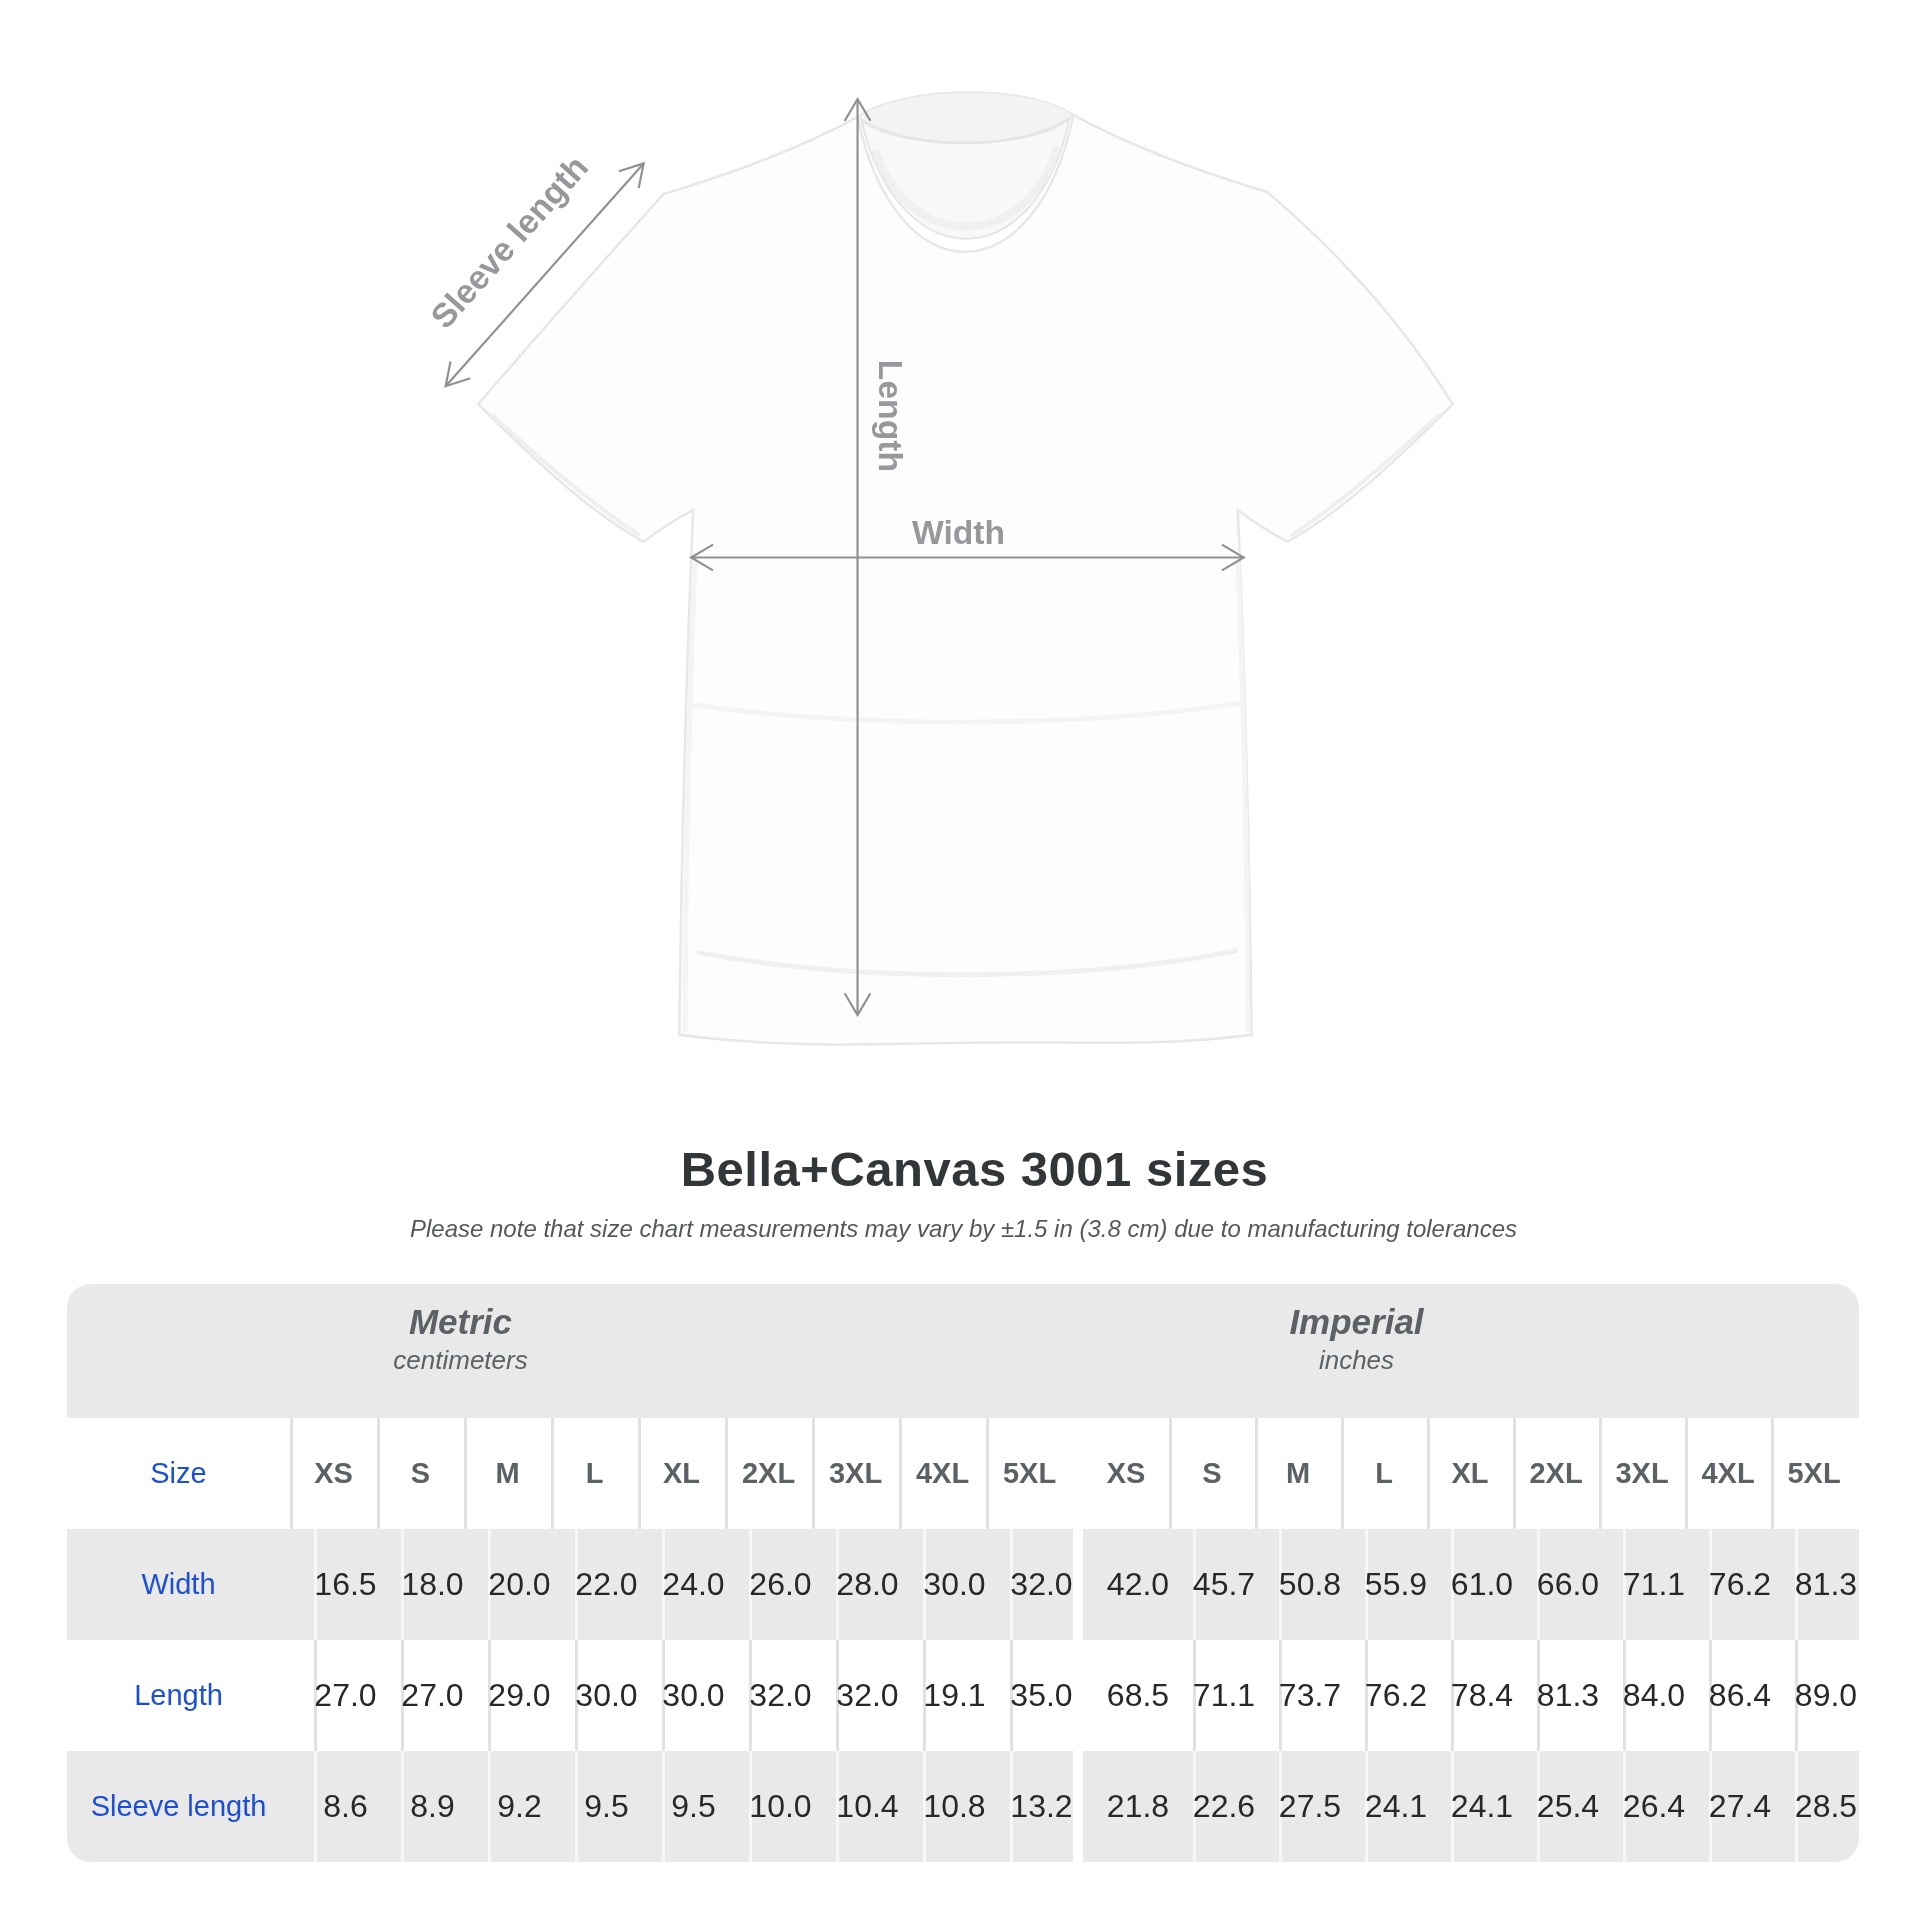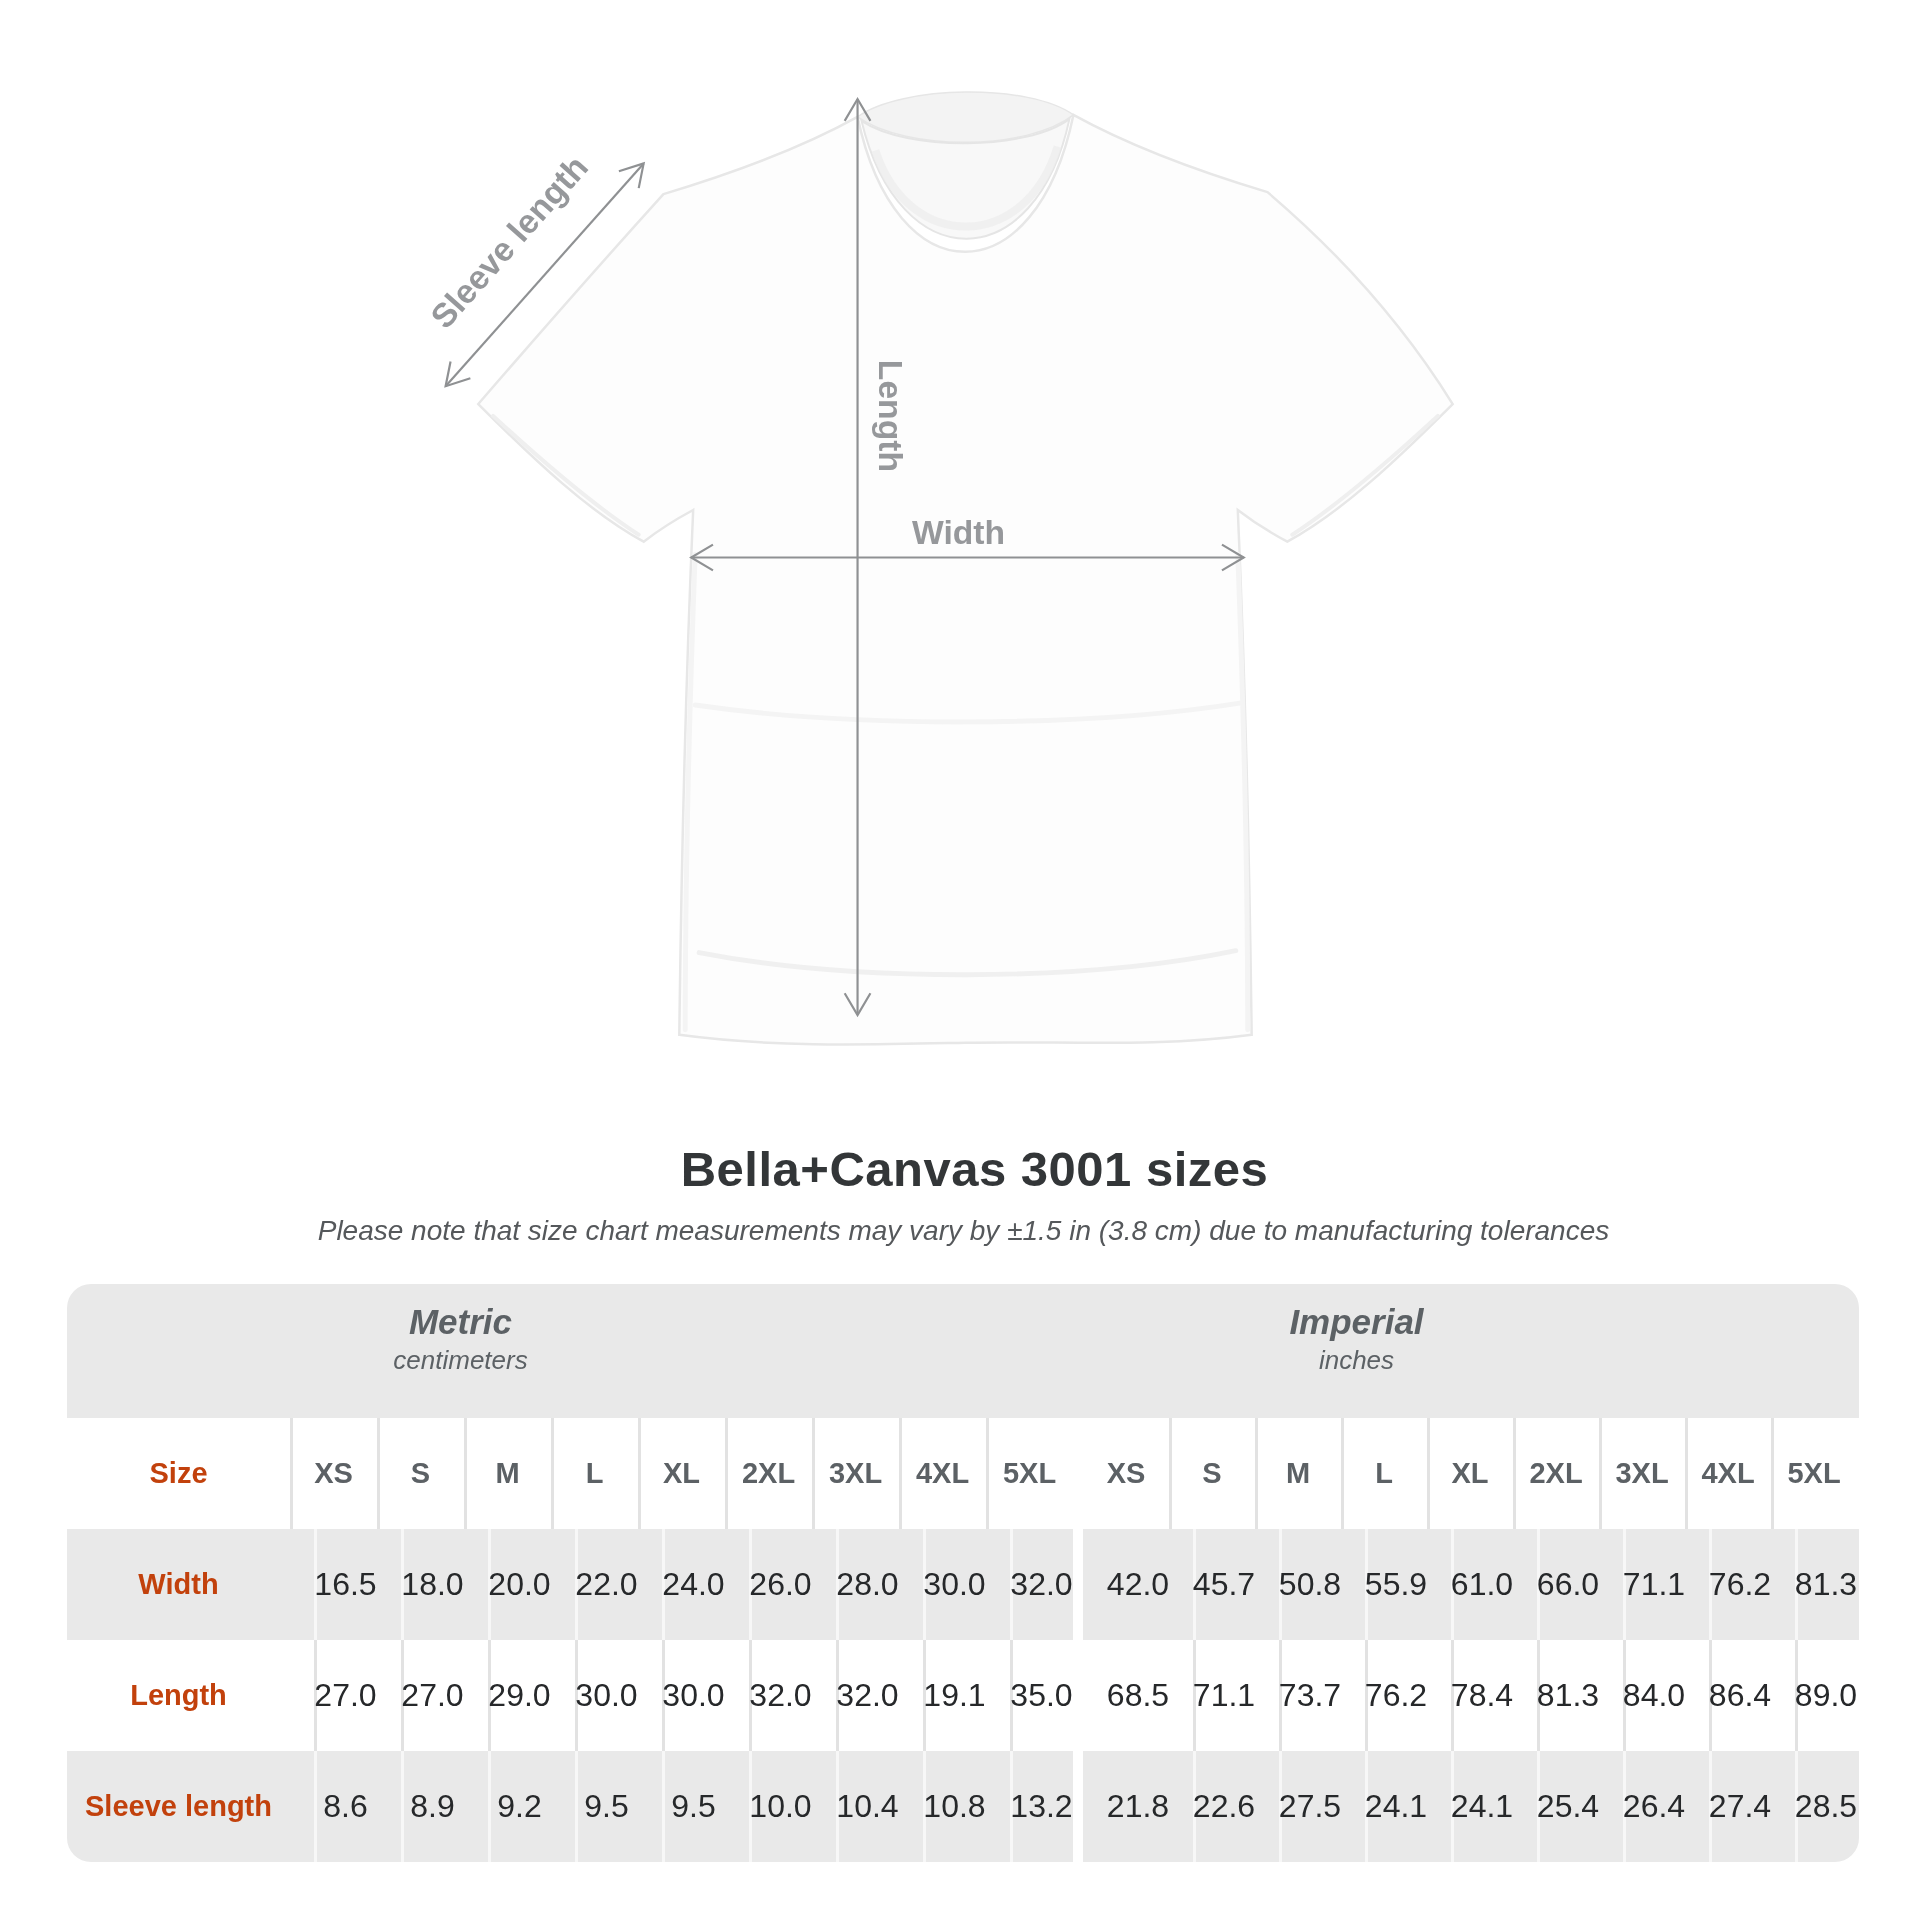--- a/index.html
+++ b/index.html
@@ -21,21 +21,21 @@
   .mhead       { stroke:#8f9193; stroke-width:2.2; fill:none; }
   .dlabel      { font-family:"Liberation Sans",sans-serif; font-size:34px; font-weight:700; fill:#96989b; }
 
   
   .page-title {
     position:absolute; left:11px; top:1141px; width:100%; text-align:center;
     font-size:49px; font-weight:700; color:#333638; letter-spacing:0.5px;
   }
   .page-subtitle {
     position:absolute; left:0; top:1215px; width:100%; text-align:center;
-    font-size:28px; font-style:italic; color:#55585b;
+    font-size:24px; font-style:italic; color:#55585b;
   }
 
   
   .size-card { position:absolute; left:67px; top:1284px; width:1792px; }
 
   .card-header {
     display:flex; height:134px; background:#e9e9e9;
     border-radius:24px 24px 0 0;
   }
   .hgroup { display:flex; flex-direction:column; align-items:center; padding-top:16px; box-sizing:border-box; }
@@ -50,21 +50,21 @@
     height:111px;
   }
   .trow.r-white { background:#ffffff; --sepc:#e2e2e2; }
   .trow.r-gray  { background:#e9e9e9; --sepc:#f7f7f7; }
   .trow.last    { border-radius:0 0 24px 24px; overflow:hidden; }
 
   .cell { display:flex; align-items:center; justify-content:center; }
   .cell.sep { box-shadow: inset 3px 0 0 0 var(--sepc); }
   .gapcol { background:#ffffff; }
 
-  .corner, .row-label { font-weight:700; font-size:29px; color:#c2410c; }
+  .corner, .row-label { font-weight:400; font-size:29px; color:#1d4ed8; }
   .size-h { font-weight:700; font-size:29px; color:#5c6165; }
   .val    { font-size:32px; color:#26282a;margin-left:24px; }
 </style>
 </head>
 <body>
 
 <div class="stage">
 
   <svg class="diagram-svg" width="1927" height="1119" viewBox="0 0 1946 1130">
 

